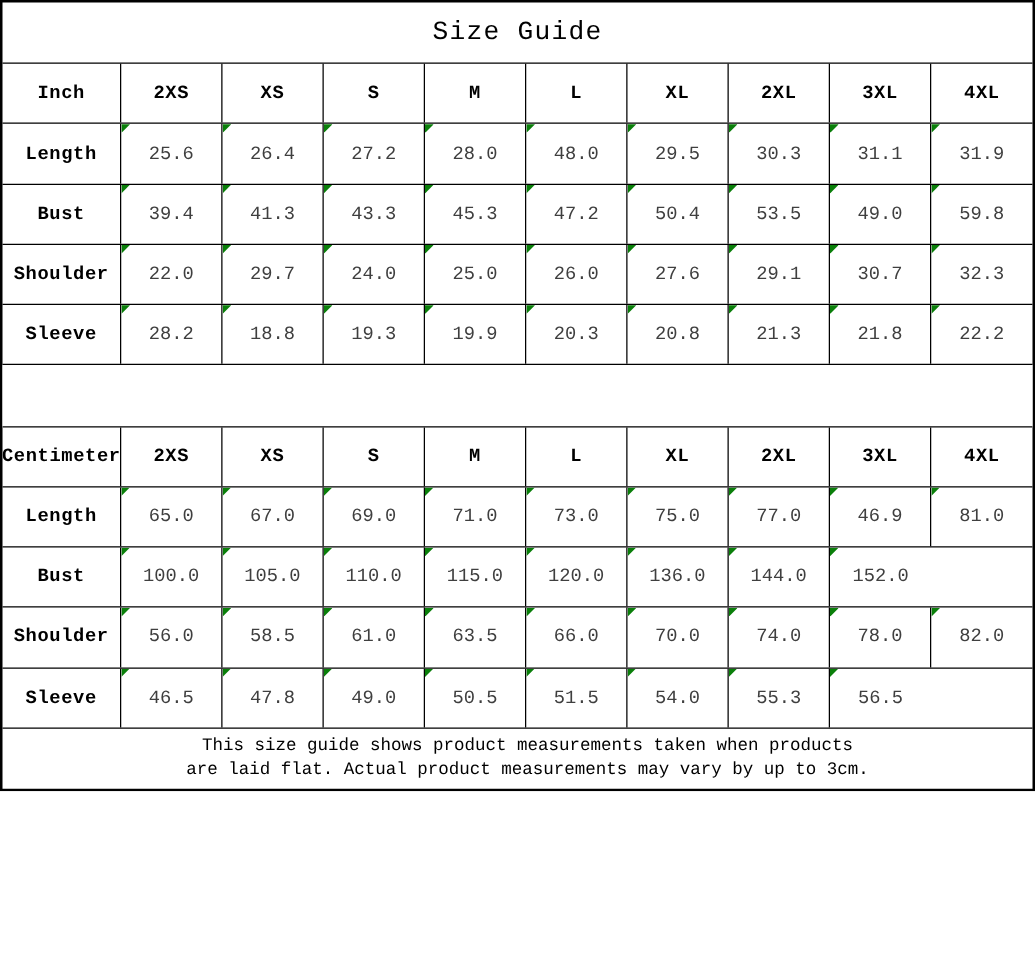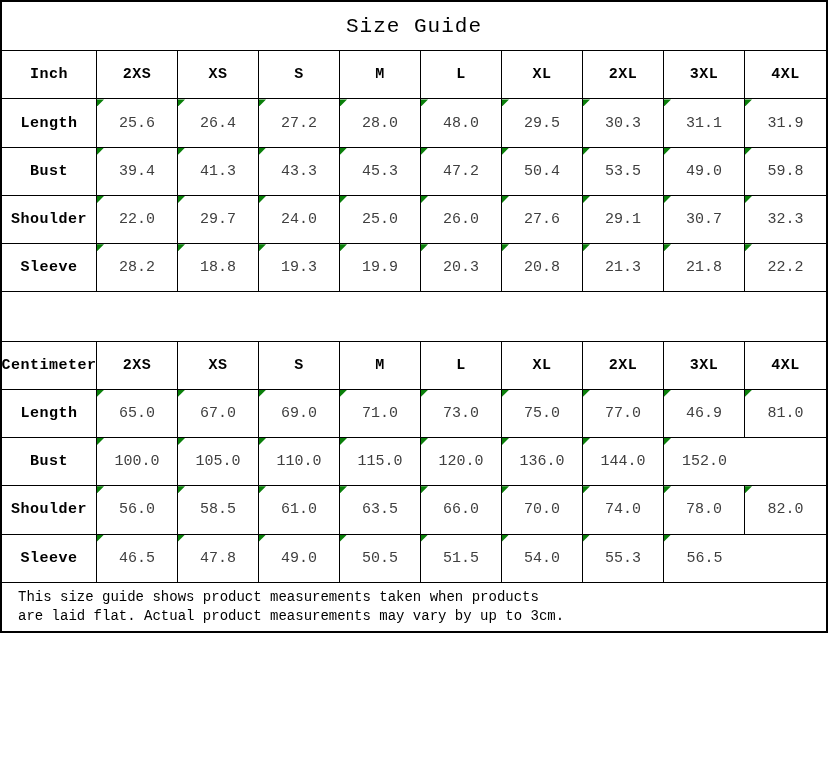--- a/index.html
+++ b/index.html
@@ -39,21 +39,21 @@
   .cell.val::before {
     content: "";
     position: absolute; top: 0; left: 0;
     width: 7px; height: 7px;
     background: var(--marker, #0a7f0a);
     clip-path: polygon(0 0, 100% 0, 0 100%);
   }
   .gap-row { background: #fff; }
   .footer-row {
     border-bottom: none;
-    display: flex; flex-direction: column; align-items: flex-start; justify-content: center;
+    display: flex; flex-direction: column; align-items: center; justify-content: center;
     font-family: "Liberation Mono", "DejaVu Sans Mono", monospace;
     font-size: 14px; color: #000; line-height: 19px; padding-left: 16px;
   }
 </style>
 </head>
 <body>
 
 <div class="sheet">
   <div class="row title-row">
     <span>Size Guide</span>

